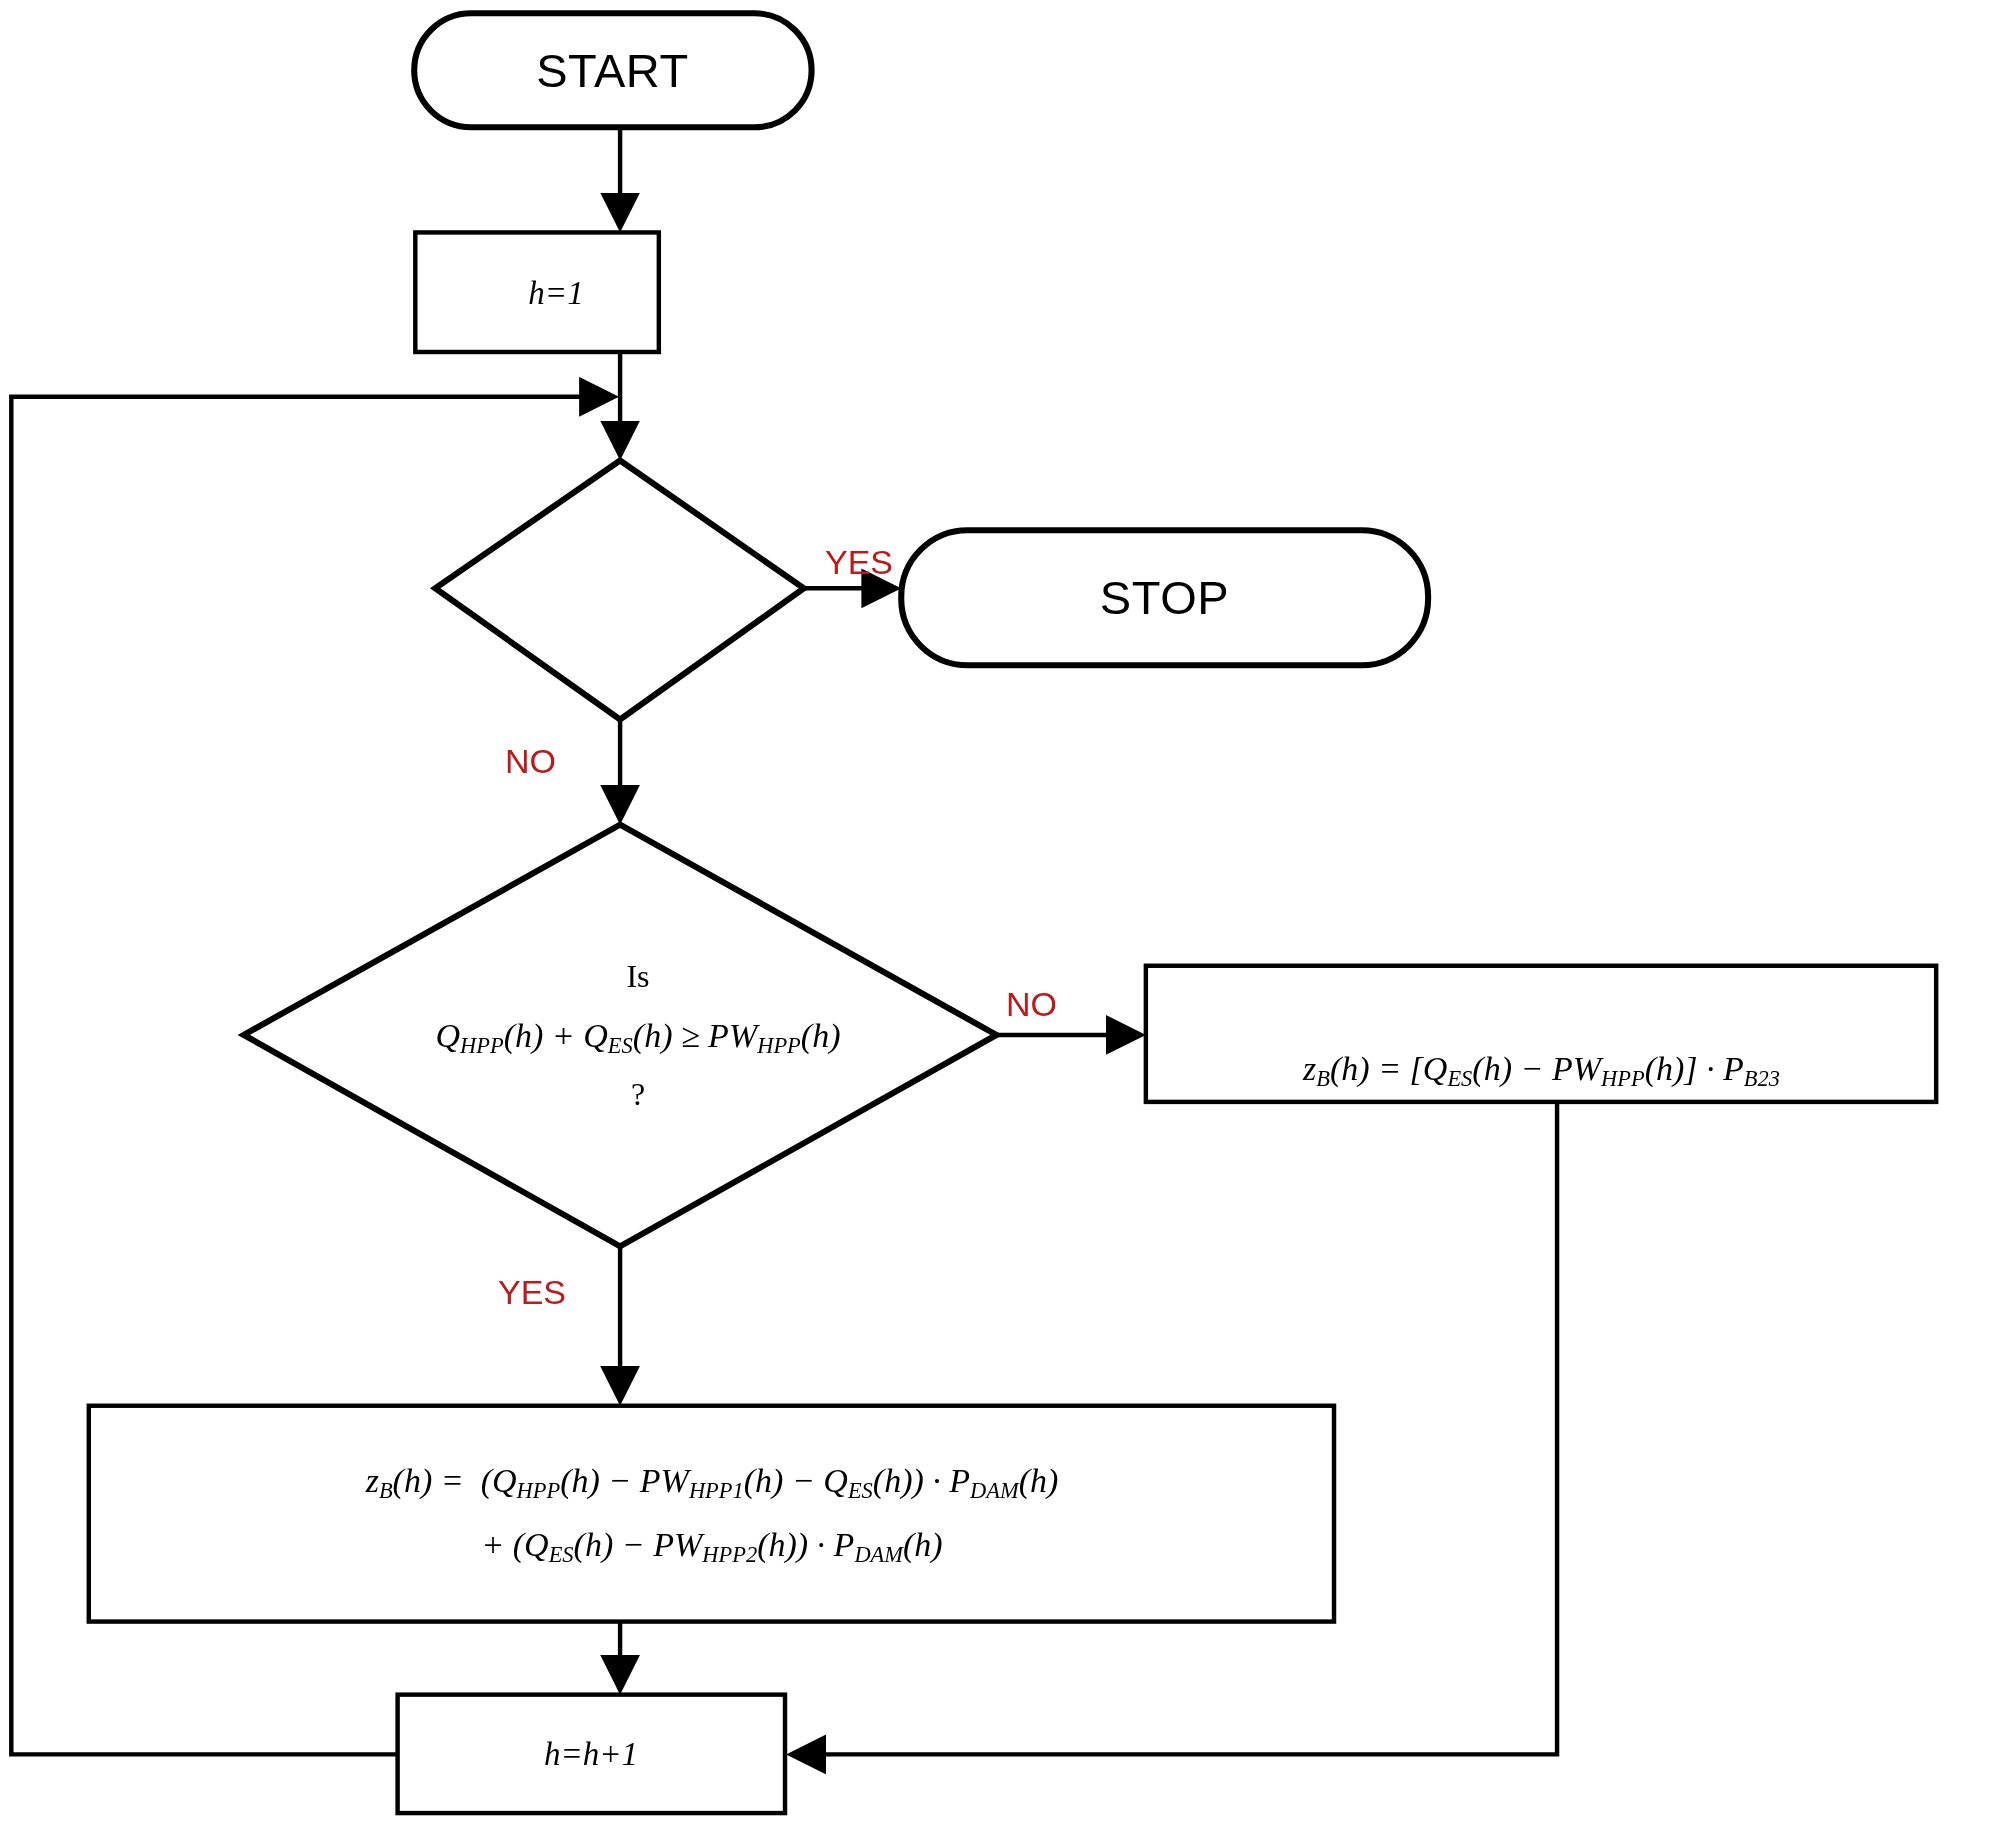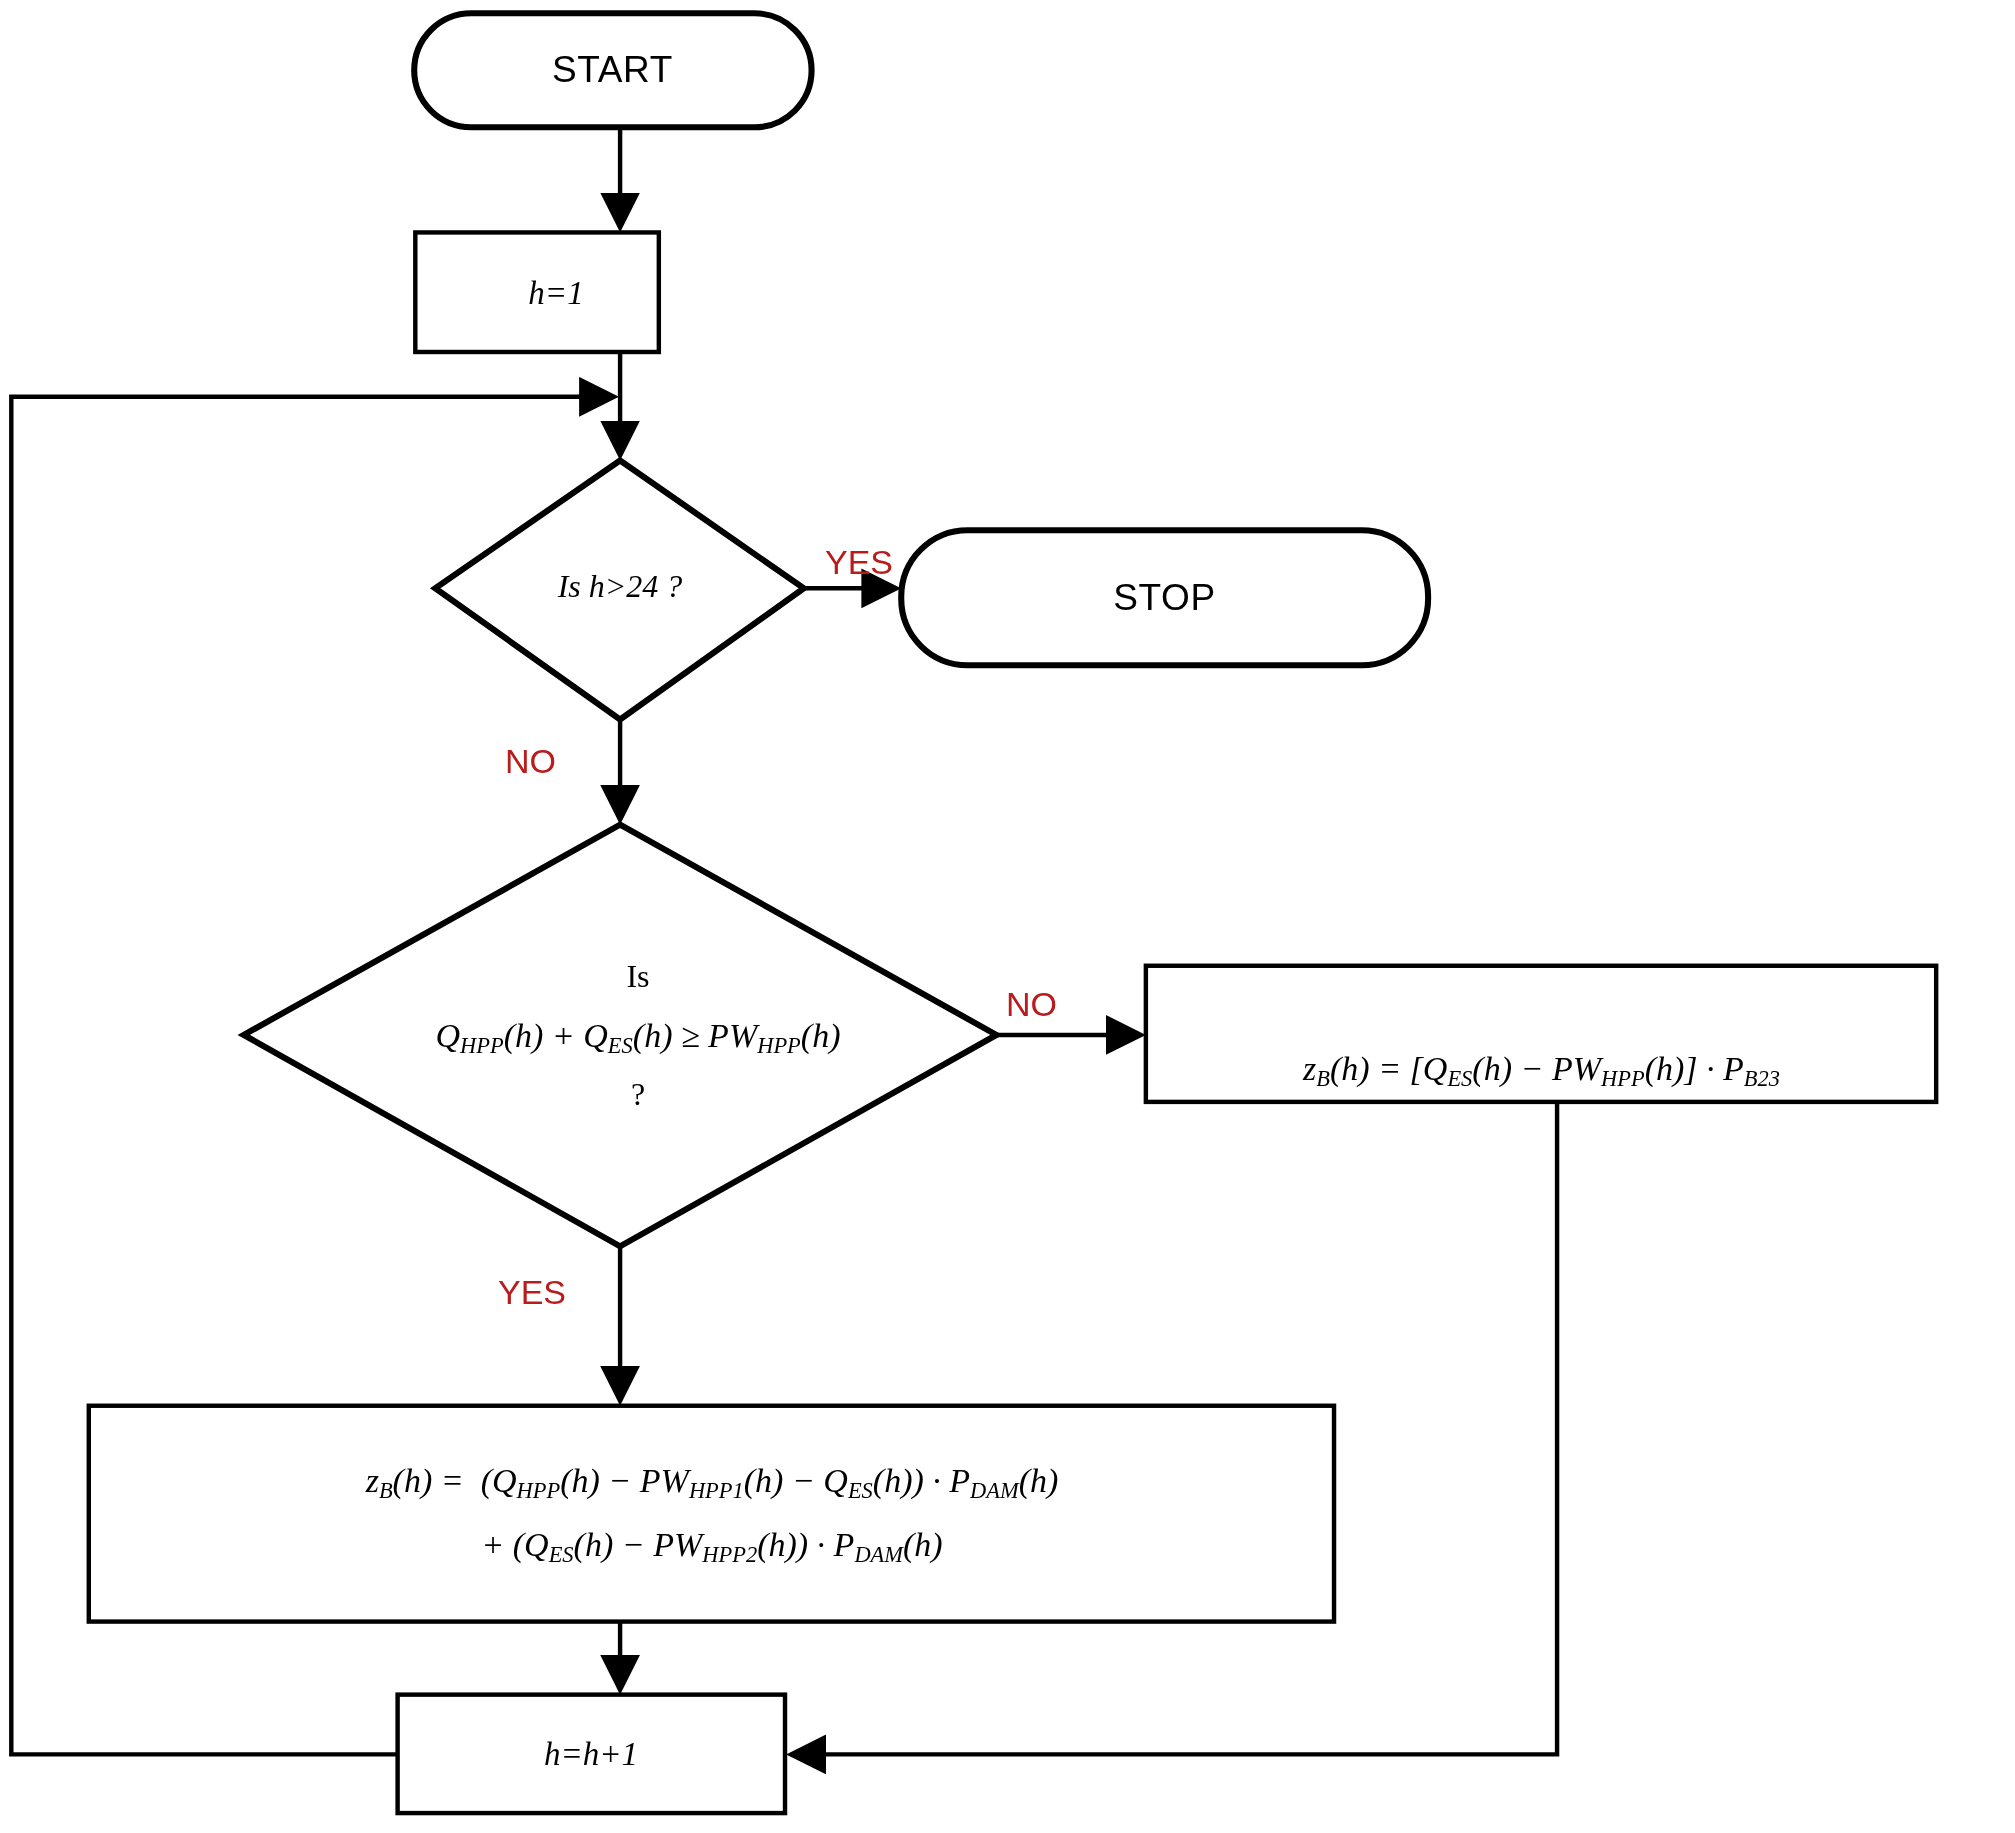--- a/index.html
+++ b/index.html
@@ -28,21 +28,21 @@
     align-items: center;
     justify-content: center;
     text-align: center;
     color: #000000;
     line-height: 1.35;
     white-space: pre-wrap;
     pointer-events: none;
   }
   .terminal-text {
     font-family: "Liberation Sans", sans-serif;
-    font-size: 37px;
+    font-size: 47px;
     letter-spacing: 0.6px;
   }
   .italic-math {
     font-family: "Liberation Serif", serif;
     font-style: italic;
     font-size: 33px;
   }
   .formula {
     font-family: "Liberation Serif", serif;
     font-style: italic;
@@ -131,21 +131,20 @@
 
     <polyline points="2813,1991 2813,3170 1432,3170" fill="none" stroke="#000000" stroke-width="8" marker-end="url(#arrow)"></polyline>
 
     <polyline points="718,3170 20,3170 20,717 1106,717" fill="none" stroke="#000000" stroke-width="8" marker-end="url(#arrow)"></polyline>
   </svg>
 
   <div class="node-label terminal-text" style="left:414px; top:13.3px; width:397px; height:114px;">START</div>
 
   <div class="node-label italic-math" style="left:434px; top:233px; width:244px; height:120px;">h=1</div>
 
-  <div class="node-label italic-math" style="left:465px; top:554px; width:310px; height:66px; font-size:32px;">Is h&gt;24 ?</div>
 
   <div class="node-label terminal-text" style="left:901px; top:530px; width:527px; height:135px;">STOP</div>
 
   <div class="node-label" style="left:260px; top:897px; width:720px; height:277px;">
     <div class="cond-wrap">
       <span class="cond-line-small">Is</span>
       <span class="cond-line-main"><span class="formula"><i>Q</i><sub>HPP</sub>(<i>h</i>) + <i>Q</i><sub>ES</sub>(<i>h</i>) ≥ <i>PW</i><sub>HPP</sub>(<i>h</i>)</span></span>
       <span class="cond-line-q">?</span>
     </div>
   </div>

